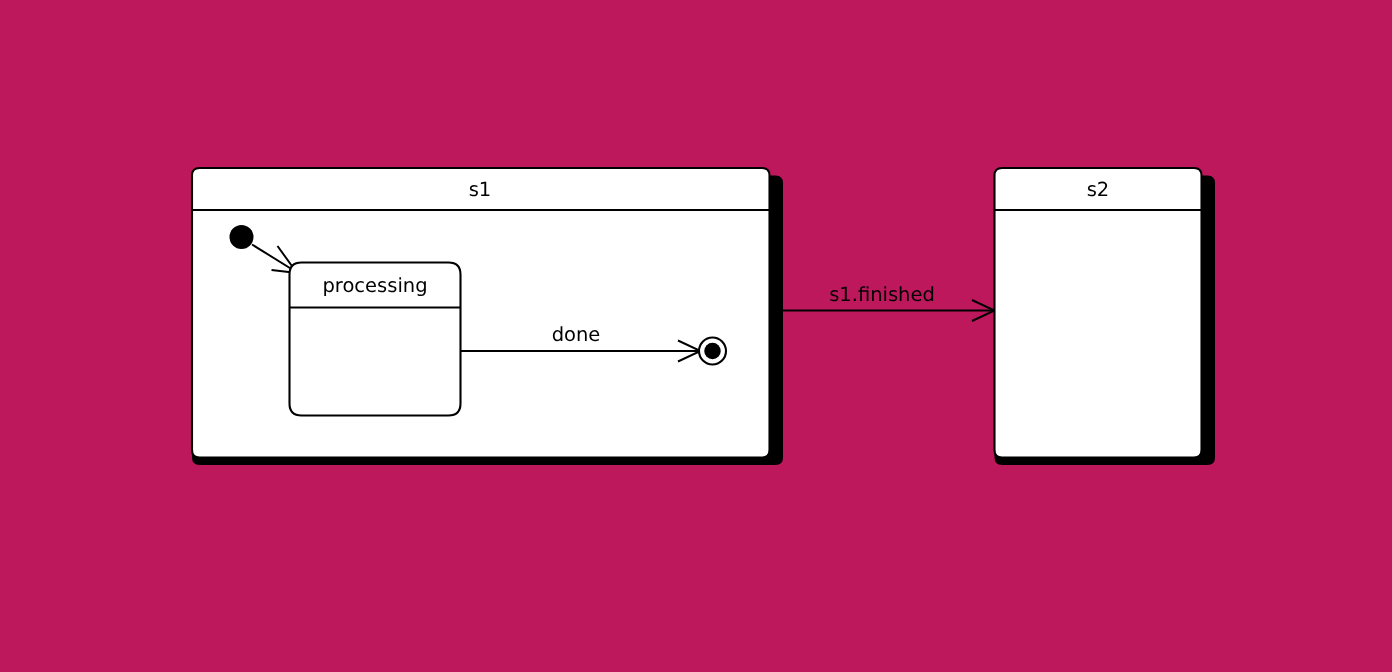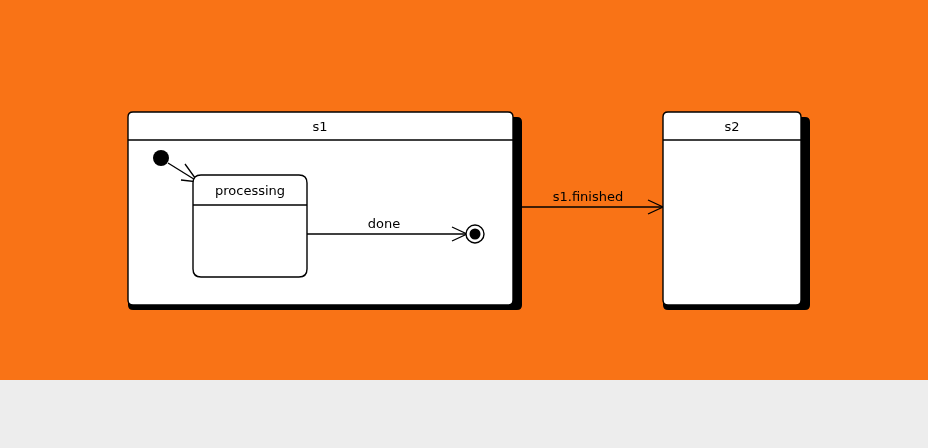--- a/index.html
+++ b/index.html
@@ -9,22 +9,22 @@
   body {
     width: 928px;
     height: 448px;
     background: #ededed;
     font-family: "DejaVu Sans", sans-serif;
     overflow: hidden;
   }
   #canvas {
     position: relative;
     width: 928px;
-    height: 380px;
-    background: #f97316;
+    height: 448px;
+    background: #be185d;
   }
   .diagram-svg {
     position: absolute;
     left: 0;
     top: 0;
     width: 928px;
     height: 448px;
   }
   .state-label {
     font-family: "DejaVu Sans", sans-serif;

